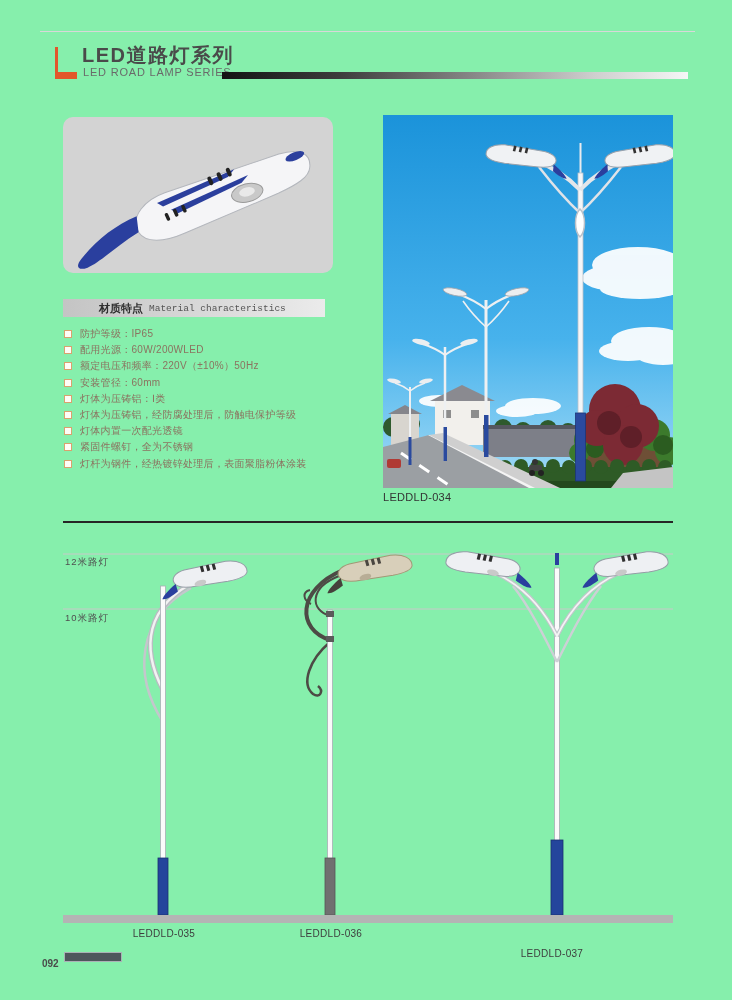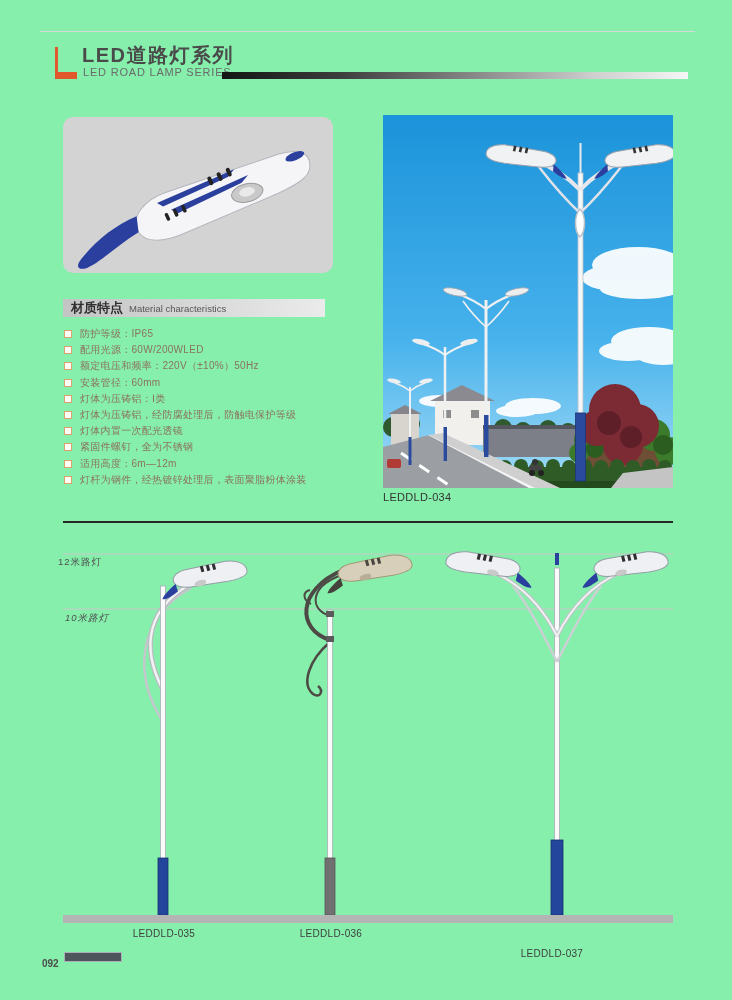--- a/index.html
+++ b/index.html
@@ -16,39 +16,39 @@
   .grad-bar { position:absolute; left:222px; top:72px; width:466px; height:7px;
               background:linear-gradient(to right,#141414 0%,#3c3c3c 25%,#8a8a8a 55%,#cfcfcf 80%,#f6f6f6 100%); }
 
   
   .product-thumb { position:absolute; left:63px; top:117px; width:270px; height:156px;
                    background:#d3d3d3; border-radius:10px; overflow:hidden; }
 
   
   .mat-head { position:absolute; left:63px; top:299px; width:262px; height:18px;
               background:linear-gradient(90deg,#c4c4c4,#ebebeb); display:flex; align-items:center; padding-left:8px; gap:6px; }
-  .mat-head .cn { font-size:13px; font-weight:bold; color:#2f2f2f; }
-  .mat-head .en { font-size:9.5px; color:#555; }
+  .mat-head .cn { font-size:11px; font-weight:bold; color:#2f2f2f;margin-left:28px; }
+  .mat-head .en { font-size:9.5px; color:#555;font-family:Liberation Mono, monospace; }
   .mat-list { position:absolute; left:64px; top:326px; width:300px; }
   .mat-row { display:flex; align-items:center; height:16.2px; }
   .mat-chk { width:8px; height:8px; border:1px solid #d9a26e; background:#fffdf8; margin-right:8px; flex:0 0 auto; }
   .mat-txt { font-size:10px; color:#8b7360; letter-spacing:0.3px; white-space:nowrap;text-align:center; }
 
   
   .photo { position:absolute; left:383px; top:115px; width:290px; height:373px; overflow:hidden; }
   .photo-caption { position:absolute; left:383px; top:491px; font-size:11px; color:#333; letter-spacing:0.3px; }
 
   
   .divider { position:absolute; left:63px; top:521px; width:610px; height:2px; background:#262626; }
 
   
   .diagram { position:absolute; left:63px; top:540px; width:610px; height:385px; }
   .hlabel { position:absolute; font-size:9.5px; color:#4f4f4f; letter-spacing:1px; }
-  .hlabel.l1 { left:58px; top:556px; }
-  .hlabel.l2 { left:65px; top:612px;font-style:italic; }
+  .hlabel.l1 { left:65px; top:556px; }
+  .hlabel.l2 { left:65px; top:612px; }
   .model-caption { position:absolute; top:928px; width:140px; text-align:center; font-size:10px; color:#3d3d3d; letter-spacing:0.3px; }
   .mc1 { left:94px; } .mc2 { left:261px; } .mc3 { left:482px;margin-top:20px; }
 
   
   .page-num { position:absolute; left:42px; top:950px; font-size:10px; font-weight:bold; color:#4a4a4a;margin-top:8px; }
   .page-bar { position:absolute; left:64px; top:952px; width:58px; height:10px; background:#4e565c; border:1px solid #aab2b6; }
 </style>
 </head>
 <body>
 
@@ -112,24 +112,20 @@
         <span class="mat-chk"></span>
         <span class="mat-txt">灯体为压铸铝，经防腐处理后，防触电保护等级</span>
       </div>
     <div class="mat-row">
         <span class="mat-chk"></span>
         <span class="mat-txt">灯体内置一次配光透镜</span>
       </div>
     <div class="mat-row">
         <span class="mat-chk"></span>
         <span class="mat-txt">紧固件螺钉，全为不锈钢</span>
-      </div>
-    <div class="mat-row">
-        <span class="mat-chk"></span>
-        <span class="mat-txt">适用高度：6m—12m</span>
       </div>
     <div class="mat-row">
         <span class="mat-chk"></span>
         <span class="mat-txt">灯杆为钢件，经热镀锌处理后，表面聚脂粉体涂装</span>
       </div>
   </div>
 
   <div class="photo">
     <svg width="290" height="373" viewBox="0 0 290 373">
       <defs>

